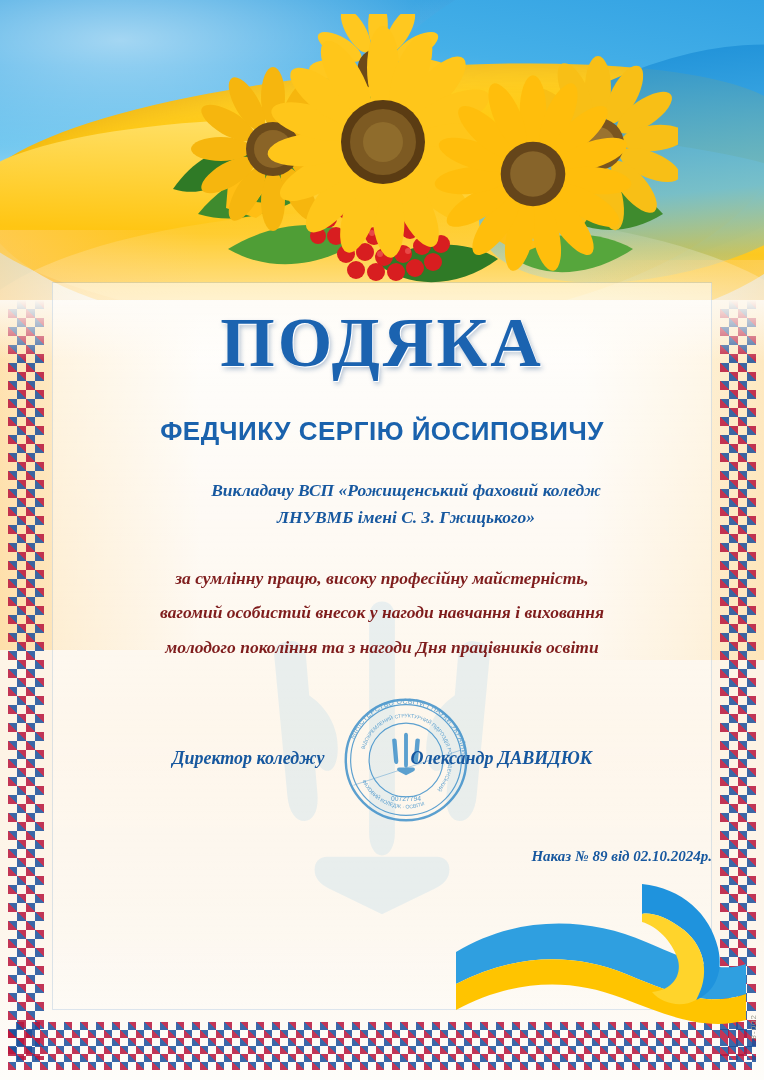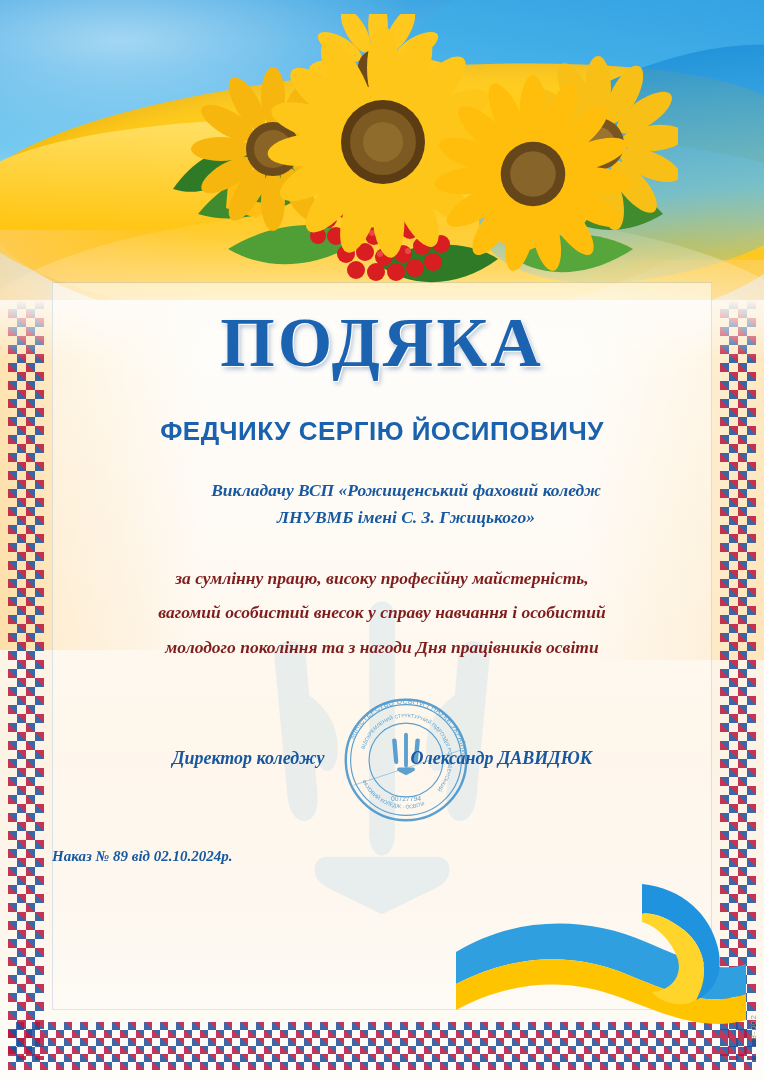--- a/index.html
+++ b/index.html
@@ -188,21 +188,21 @@
     gap: 86px;
     font-family: "Liberation Serif", serif;
     font-weight: bold;
     font-style: italic;
     font-size: 18px;
     color: #17589f;
   }
   .order {
     position: absolute;
     left: 52px; top: 848px; width: 660px;
-    text-align: left;
+    text-align: right;
     font-family: "Liberation Serif", serif;
     font-weight: bold;
     font-style: italic;
     font-size: 15px;
     color: #17589f;
   }
 
   
   .stamp {
     position: absolute;
@@ -423,21 +423,21 @@
 
   <div class="content">
     <div class="title">ПОДЯКА</div>
     <div class="recipient">ФЕДЧИКУ СЕРГІЮ ЙОСИПОВИЧУ</div>
     <div class="role">
       <div>Викладачу  ВСП «Рожищенський фаховий коледж</div>
       <div>ЛНУВМБ імені С. З. Гжицького»</div>
     </div>
     <div class="reason">
       <div>за сумлінну працю, високу професійну майстерність,</div>
-      <div>вагомий особистий внесок у справу навчання і особистий</div>
+      <div>вагомий особистий внесок у нагоди навчання і виховання</div>
       <div>молодого покоління та з нагоди  Дня працівників освіти</div>
     </div>
   </div>
 
   <svg class="stamp" viewBox="0 0 140 140">
     <defs>
       <path id="outerArc" d="M70 70 m-58 0 a58 58 0 1 1 116 0 a58 58 0 1 1 -116 0"></path>
       <path id="innerArc" d="M70 70 m-44 0 a44 44 0 1 1 88 0 a44 44 0 1 1 -88 0"></path>
       <path id="botArc" d="M70 70 m-50 0 a50 50 0 0 0 100 0"></path>
     </defs>

